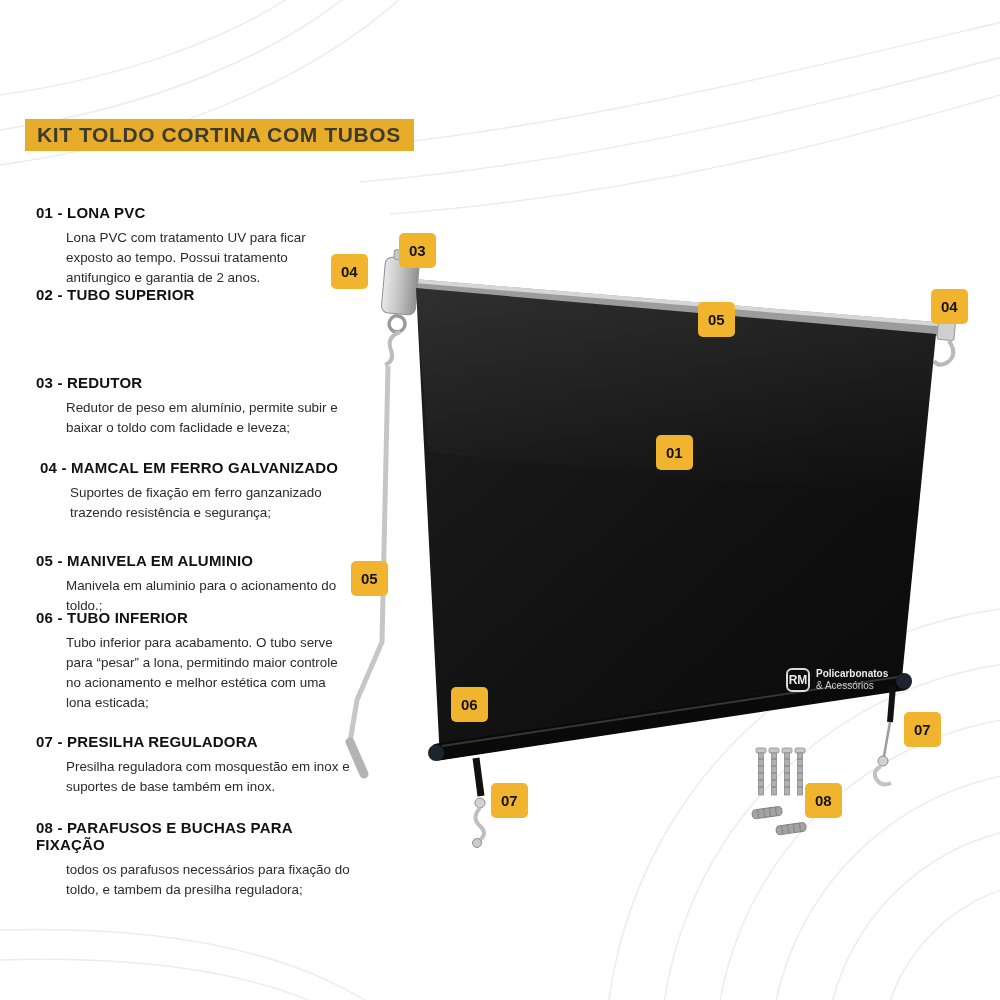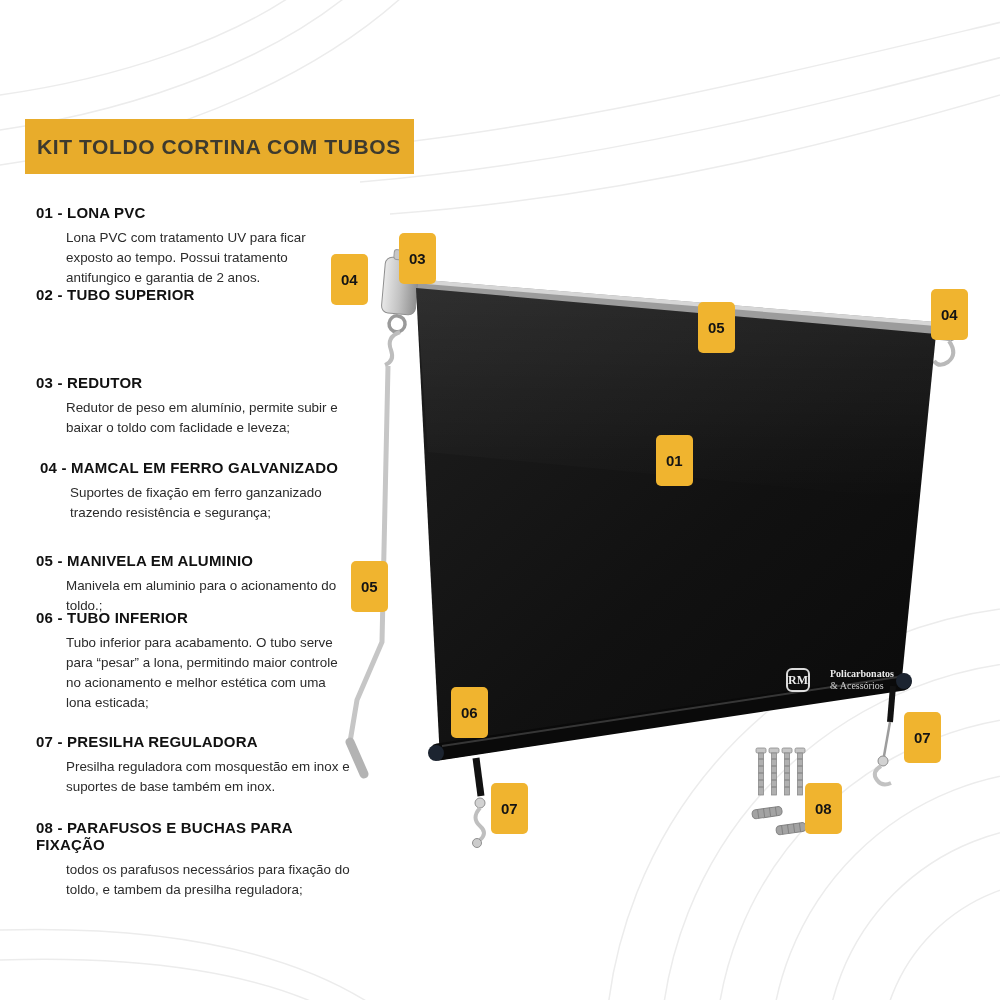--- a/index.html
+++ b/index.html
@@ -6,49 +6,48 @@
   html,body { width:1000px; height:1000px; }
   body {
     background:#ffffff;
     font-family:"Liberation Sans", sans-serif;
     position:relative;
     overflow:hidden;
   }
   .layer { position:absolute; left:0; top:0; }
   
   .title-banner{
-    position:absolute; left:25px; top:119px; width:389px; height:55px;
+    position:absolute; left:25px; top:119px; width:389px; height:32px;
     background:#E8AC2B; display:flex; align-items:center; padding-left:12px;
     z-index:3;
   }
   .title-banner .title-text{
     font-size:21px; font-weight:700; color:#3d3a2e; letter-spacing:0.6px;
   }
   
   .section{ position:absolute; left:36px; width:314px; z-index:3; }
   .section h3{
     font-size:15px; font-weight:700; color:#111111; margin-bottom:7px;
     letter-spacing:0.2px;
   }
   .section p{
     font-size:13.4px; line-height:1.5; color:#2b2b2b;margin-left:30px;
   }
   
   .badge{
     position:absolute; background:#F0B42F; color:#141414;
     font-weight:700; font-size:15px; line-height:1;
-    padding:18px 10px; border-radius:5px; text-align:center;
+    padding:10px 10px; border-radius:5px; text-align:center;
     z-index:6;
   }
   
   .watermark{
     position:absolute; left:786px; top:668px; z-index:5;
-    display:flex; gap:20px; align-items:center;
+    display:flex; gap:6px; align-items:center;
     color:rgba(255,255,255,0.92);
-    font-family:Liberation Serif, serif;
   }
   .wm-logo{
     width:24px; height:24px; border:2px solid rgba(255,255,255,0.85);
     border-radius:6px; font-size:12px; font-weight:700;
     display:flex; align-items:center; justify-content:center;
   }
   .wm-lines{ font-size:10px; line-height:1.2; }
   .wm-line1{ font-weight:700; }
   .wm-line2{ font-weight:400; opacity:0.85; }
 </style>

